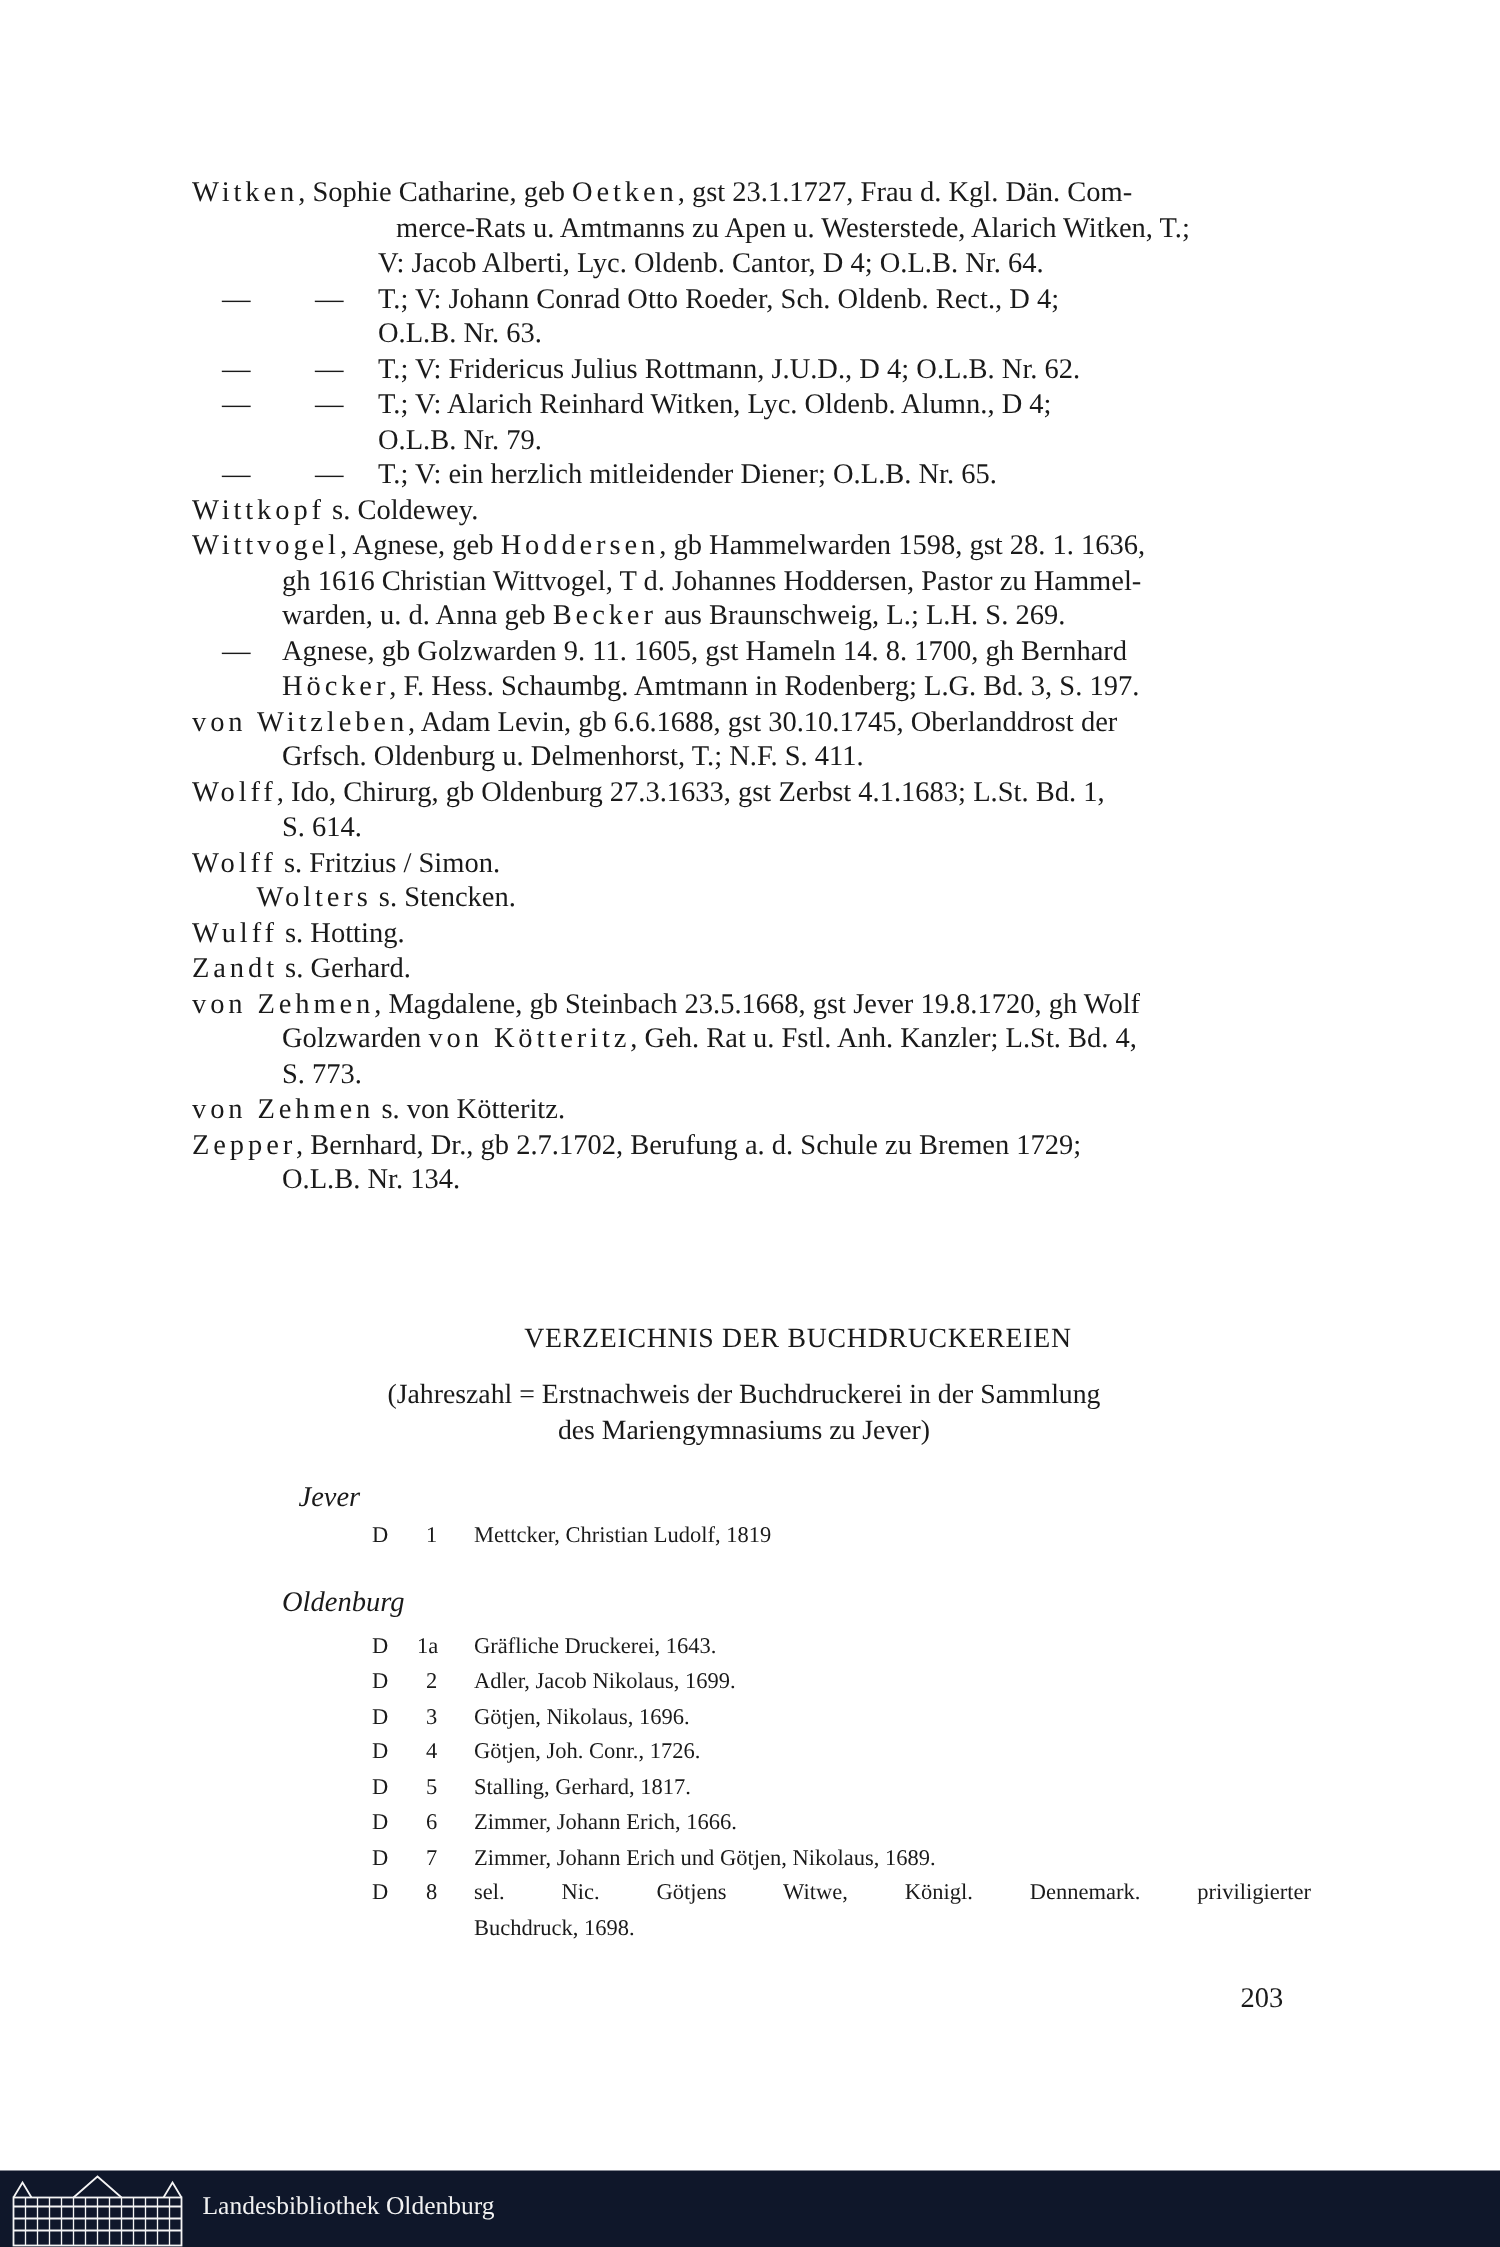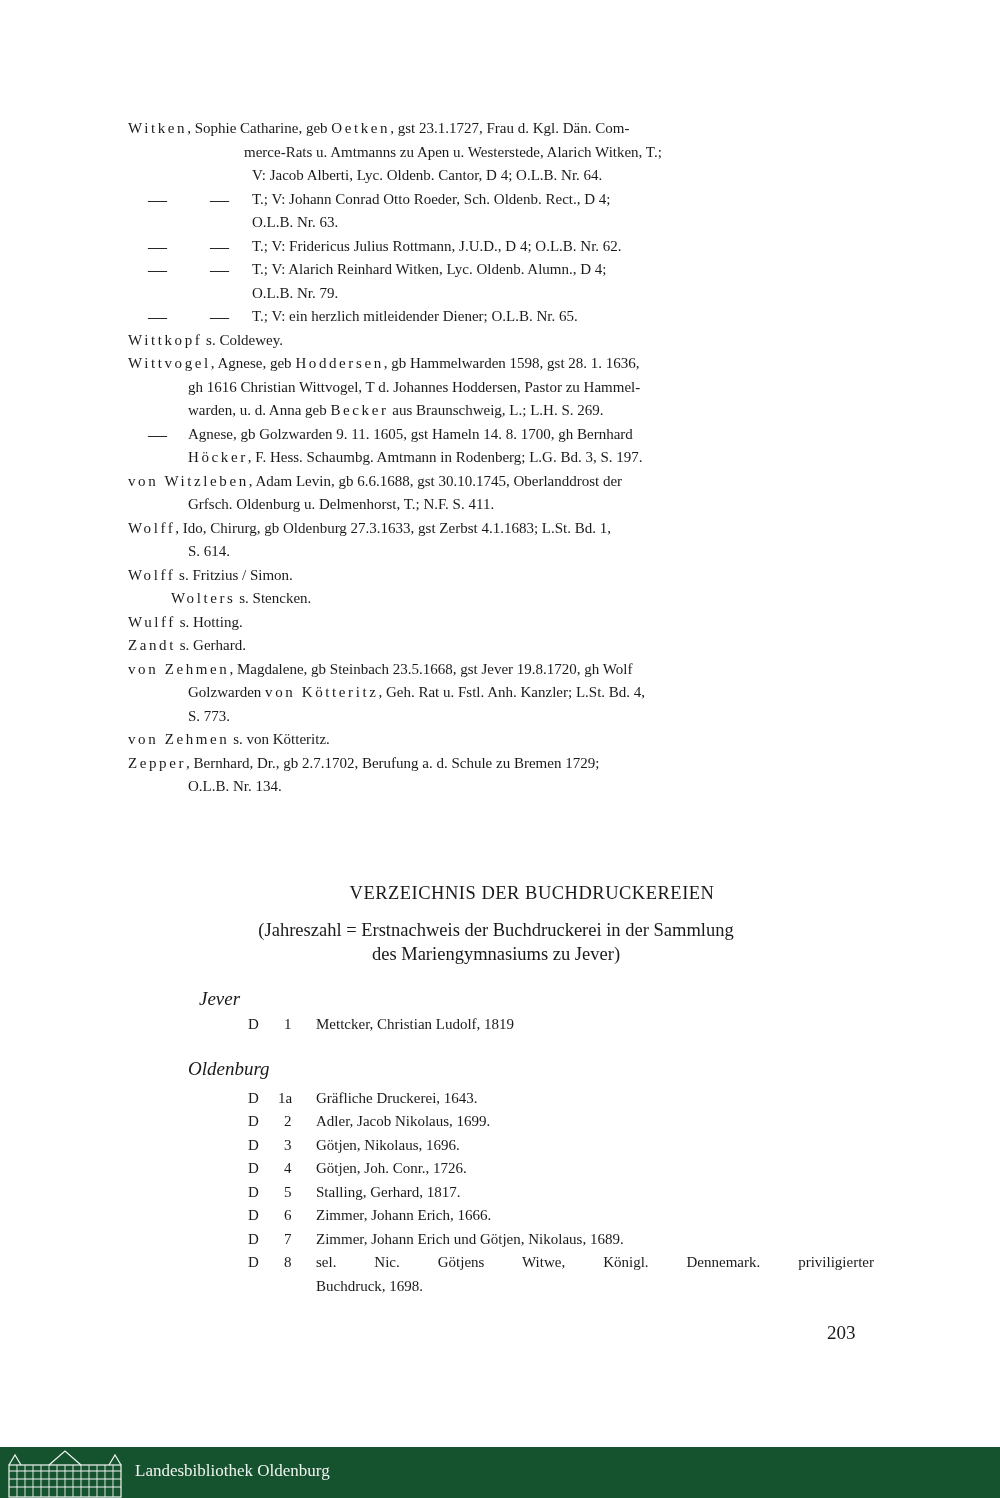--- a/index.html
+++ b/index.html
@@ -3,54 +3,54 @@
 <meta charset="utf-8">
 <style>
   html, body { margin: 0; padding: 0; }
   body {
     width: 1000px; height: 1498px; position: relative; overflow: hidden;
     background: #ffffff; color: #1a1a1a;
     font-family: "Liberation Serif", "DejaVu Serif", serif;
   }
   .page { position: absolute; left: 0; top: 0; width: 1000px; height: 1447px; }
   .line {
-    position: absolute; font-size: 15px; line-height: 23px; white-space: nowrap;
+    position: absolute; font-size: 19px; line-height: 23px; white-space: nowrap;
     letter-spacing: 0px;
     text-align: right;
   }
   .sp { letter-spacing: 2.6px; }
   .dash { position: absolute; font-size: 19px; line-height: 23px; }
   .heading {
     position: absolute; left: 0; width: 1000px; text-align: center;
     font-size: 18.5px; letter-spacing: 0.5px;
   }
   .sub { position: absolute; left: 0; width: 1000px; text-align: center; font-size: 18.5px; line-height: 23px; }
   .place { position: absolute; left: 188px; font-style: italic; font-size: 19px; }
   .pr { position: absolute; font-size: 15px; line-height: 23px; white-space: nowrap; }
   .pr .d { position: absolute; left: 0; }
   .pr .n { position: absolute; left: 30px; width: 34px; text-align: left; }
   .pr .t { position: absolute; left: 68px; }
   .pagenum { position: absolute; left: 827px; top: 1322px; font-size: 19px; }
   .footer {
     position: absolute; left: 0; top: 1447px; width: 1000px; height: 51px;
-    background: #14532d;
+    background: #0f172a;
   }
   .footer .logo { position: absolute; left: 5px; top: 2px; width: 120px; height: 49px; }
   .footer .lib {
     position: absolute; left: 135px; top: 14px; color: #f2f2f2; font-size: 17px;
     font-family: "Liberation Serif", serif;
   }
 </style>
 </head>
 <body>
 
 <div class="page">
 
   <div class="line" style="left:128px;top:117px;"><span class="sp">Witken</span><span>, Sophie Catharine, geb </span><span class="sp">Oetken</span><span>, gst 23.1.1727, Frau d. Kgl. Dän. Com-</span></div>
-  <div class="line" style="left:244px;top:141px;">merce-Rats u. Amtmanns zu Apen u. Westerstede, Alarich Witken, T.;</div>
+  <div class="line" style="left:264px;top:141px;">merce-Rats u. Amtmanns zu Apen u. Westerstede, Alarich Witken, T.;</div>
   <div class="line" style="left:252px;top:164px;">V: Jacob Alberti, Lyc. Oldenb. Cantor, D 4; O.L.B. Nr. 64.</div>
 
   <span class="dash" style="left:148px;top:188px;">—</span>
   <span class="dash" style="left:210px;top:188px;">—</span>
   <div class="line" style="left:252px;top:188px;">T.; V: Johann Conrad Otto Roeder, Sch. Oldenb. Rect., D 4;</div>
   <div class="line" style="left:252px;top:211px;">O.L.B. Nr. 63.</div>
 
   <span class="dash" style="left:148px;top:235px;">—</span>
   <span class="dash" style="left:210px;top:235px;">—</span>
   <div class="line" style="left:252px;top:235px;">T.; V: Fridericus Julius Rottmann, J.U.D., D 4; O.L.B. Nr. 62.</div>

